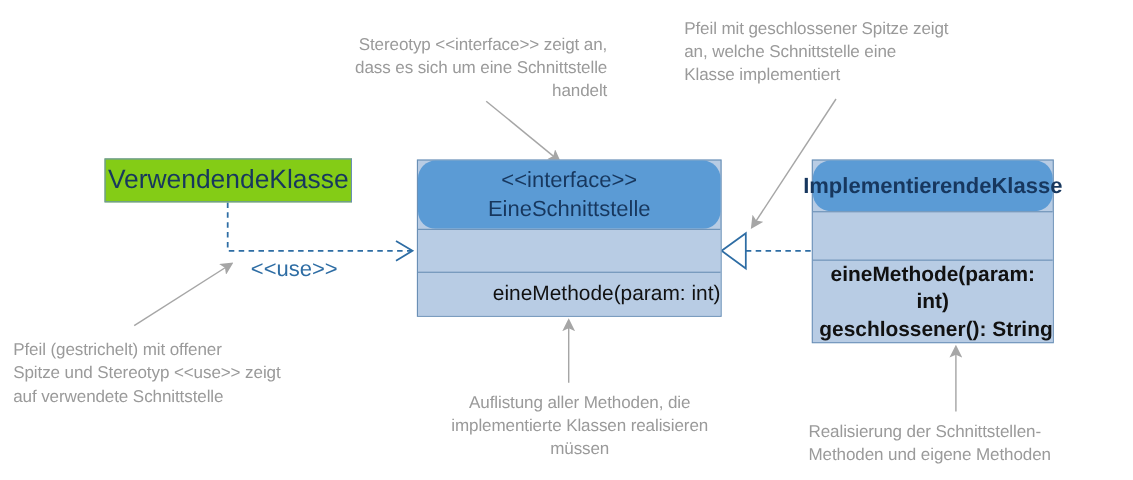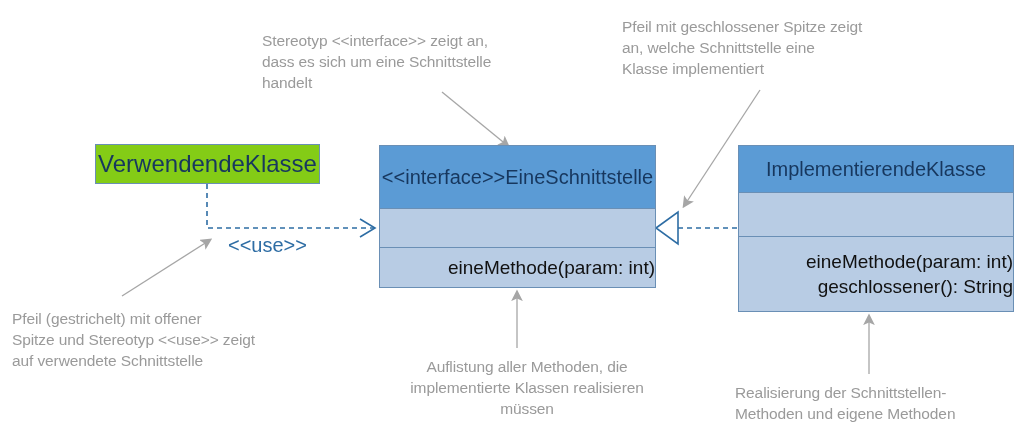--- a/index.html
+++ b/index.html
@@ -34,23 +34,24 @@
   }
   .uml-header {
     background: #5b9bd5;
     color: #17375e;
     text-align: center;
     font-size: 20px;
     line-height: 26px;
     font-family: "Liberation Sans", sans-serif;
     box-sizing: border-box;
     display: flex;
-    flex-direction: row;
+    flex-direction: column;
     align-items: center;
     justify-content: center;
+    border-radius: 16px;
   }
   .uml-attrs {
     background: #b8cce4;
     border-top: 1px solid #6a8fb5;
     box-sizing: border-box;
   }
   .uml-ops {
     background: #b8cce4;
     border-top: 1px solid #6a8fb5;
     box-sizing: border-box;
@@ -90,21 +91,21 @@
     width: 1030px;
     height: 436px;
     pointer-events: none;
   }
 </style>
 </head>
 <body>
 
 <div id="canvas">
 
-  <div class="annotation" style="left:262px; top:30px; width:290px;">Stereotyp &lt;&lt;interface&gt;&gt; zeigt an,
+  <div class="annotation" style="left:262px; top:30px; width:290px;text-align:right;">Stereotyp &lt;&lt;interface&gt;&gt; zeigt an,
 dass es sich um eine Schnittstelle
 handelt</div>
 
   <div class="annotation" style="left:622px; top:16px; width:320px;">Pfeil mit geschlossener Spitze zeigt
 an, welche Schnittstelle eine
 Klasse implementiert</div>
 
   <div class="annotation" style="left:12px; top:308px; width:300px;">Pfeil (gestrichelt) mit offener
 Spitze und Stereotyp &lt;&lt;use&gt;&gt; zeigt
 auf verwendete Schnittstelle</div>
@@ -148,21 +149,21 @@
     <div class="uml-header" style="height:62px;">
       <div>&lt;&lt;interface&gt;&gt;</div>
       <div>EineSchnittstelle</div>
     </div>
     <div class="uml-attrs" style="height:39px;"></div>
     <div class="uml-ops" style="height:40px;">
       <div>eineMethode(param: int)</div>
     </div>
   </div>
 
-  <div class="uml-box" style="left:738px; top:145px; width:276px; height:167px;">
+  <div class="uml-box" style="left:738px; top:145px; width:220px; height:167px;font-weight:bold;">
     <div class="uml-header" style="height:46px;">
       <div>ImplementierendeKlasse</div>
     </div>
     <div class="uml-attrs" style="height:44px;"></div>
     <div class="uml-ops" style="height:75px;">
       <div>eineMethode(param: int)</div>
       <div>geschlossener(): String</div>
     </div>
   </div>
 

